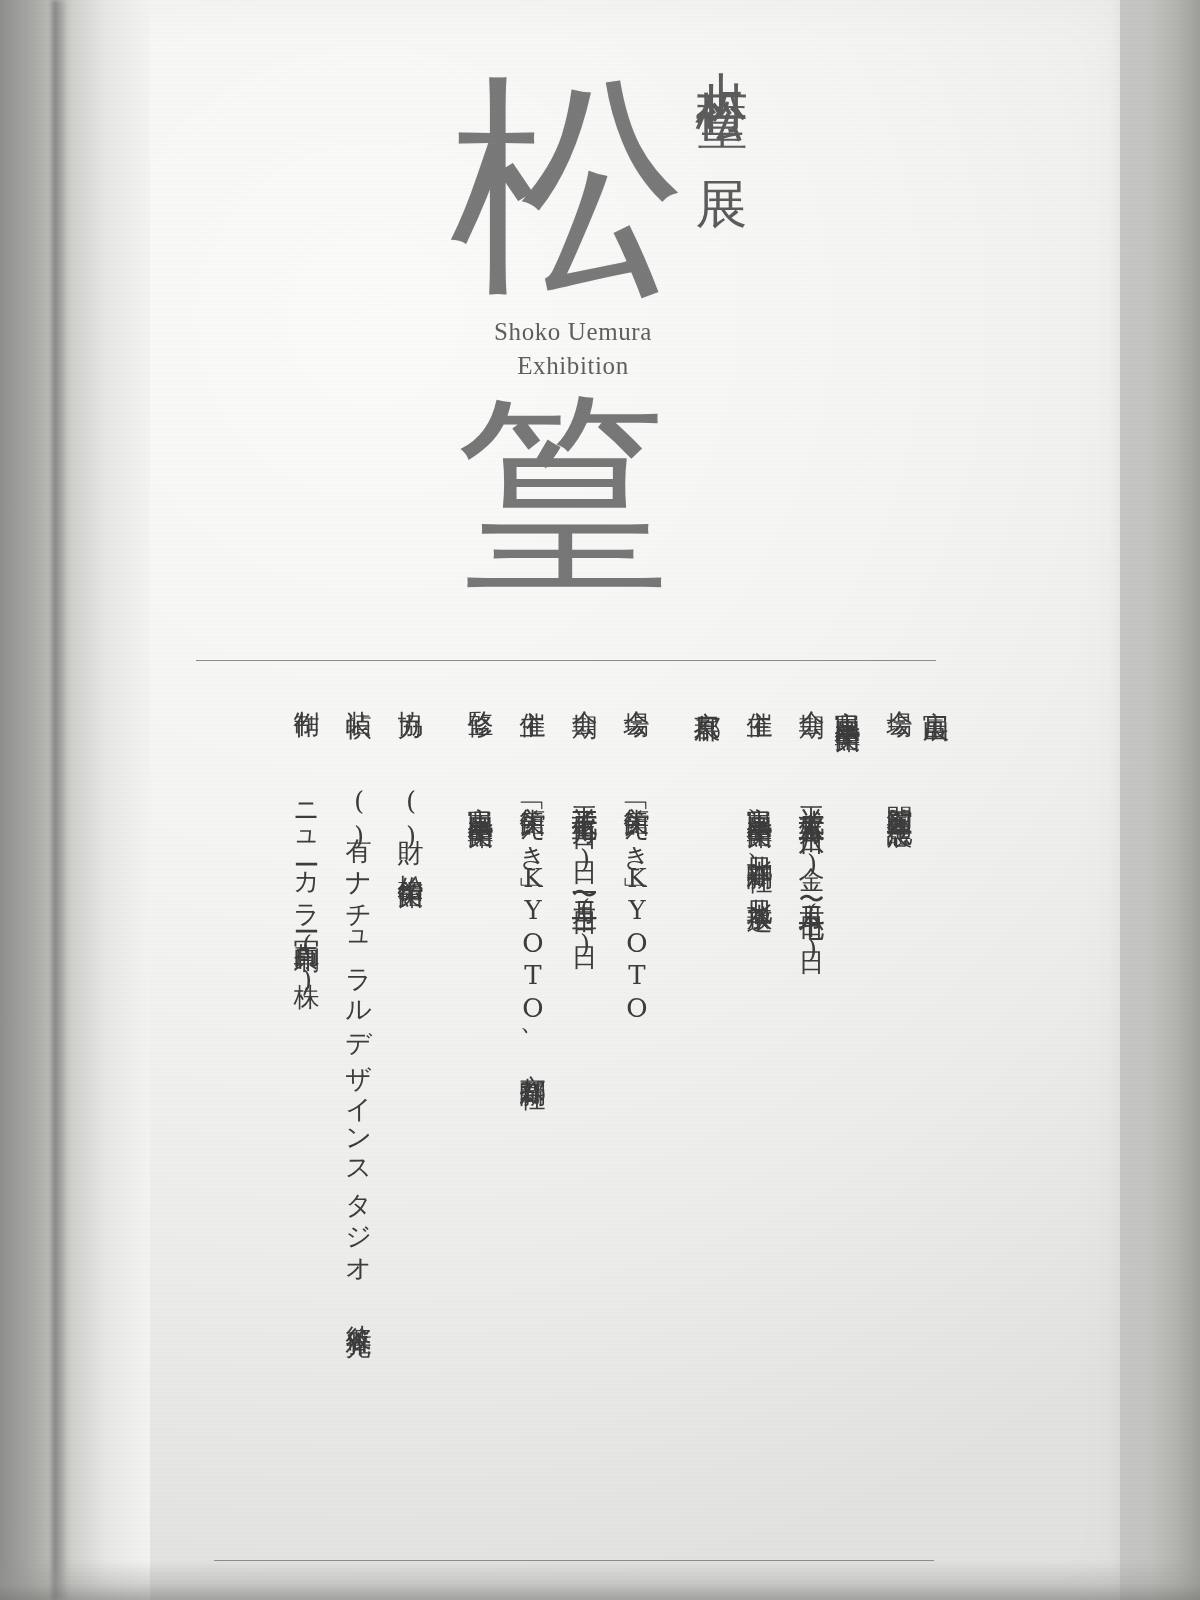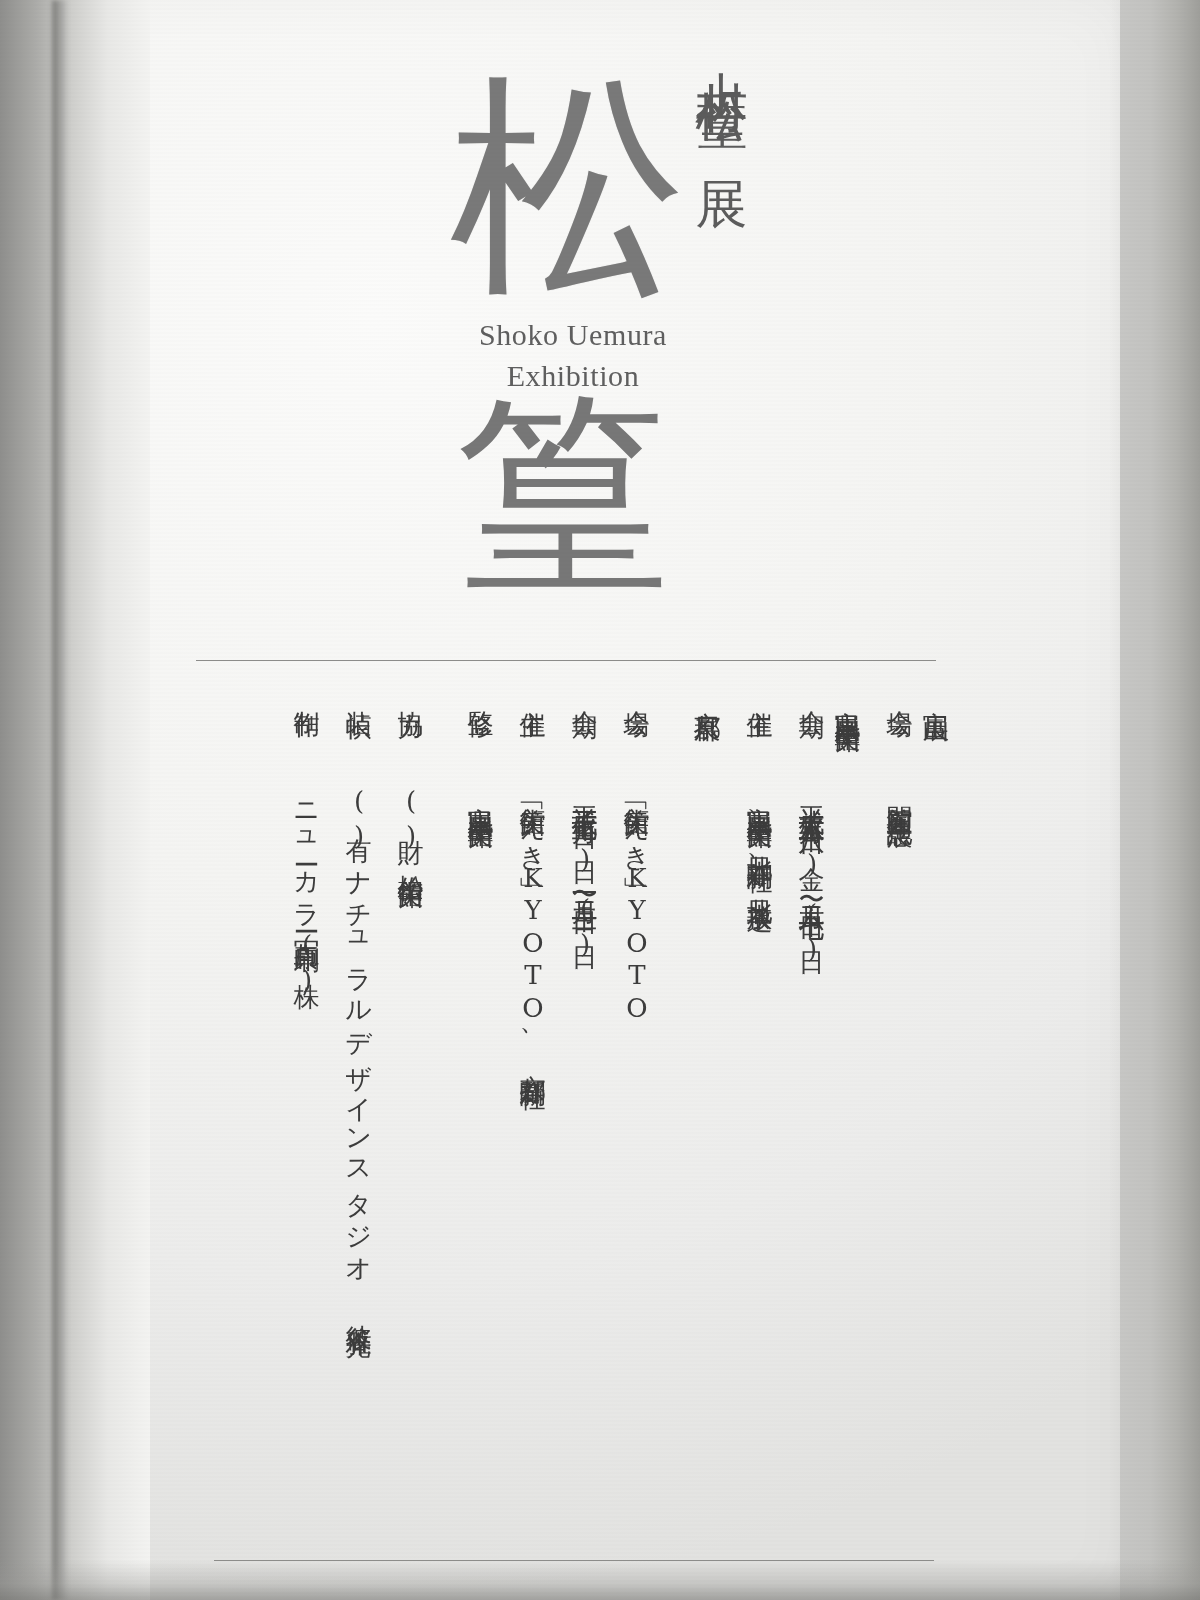--- a/index.html
+++ b/index.html
@@ -96,21 +96,21 @@
     font-family: "DejaVu Serif", serif;
     white-space: nowrap;
   }
   .romaji {
     position: absolute;
     left: 48px;
     top: 285px;
     width: 210px;
     text-align: center;
     color: #5f5f5f;
-    font-size: 30px;
+    font-size: 25px;
     line-height: 1.35;
     font-family: "Liberation Serif", serif;
     letter-spacing: 0.6px;
   }
   .kanji-second {
     position: absolute;
     left: 455px;
     top: 385px;
     font-size: 215px;
     line-height: 1;

